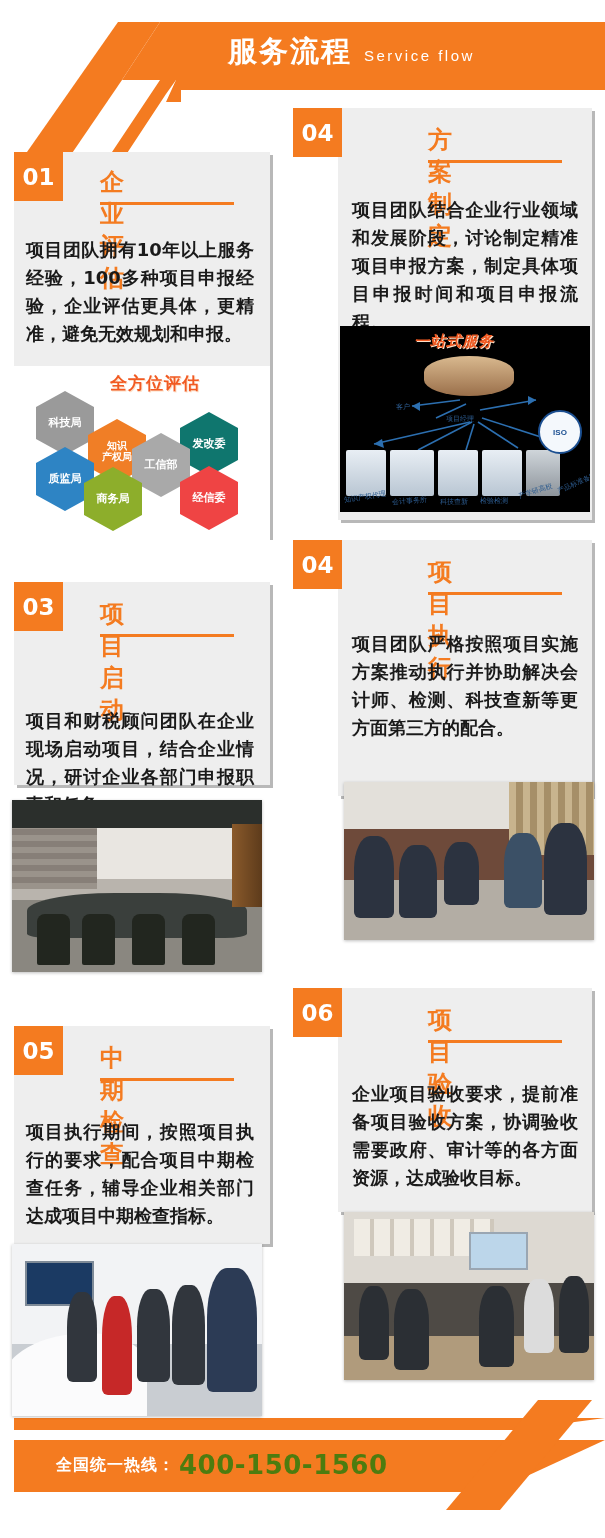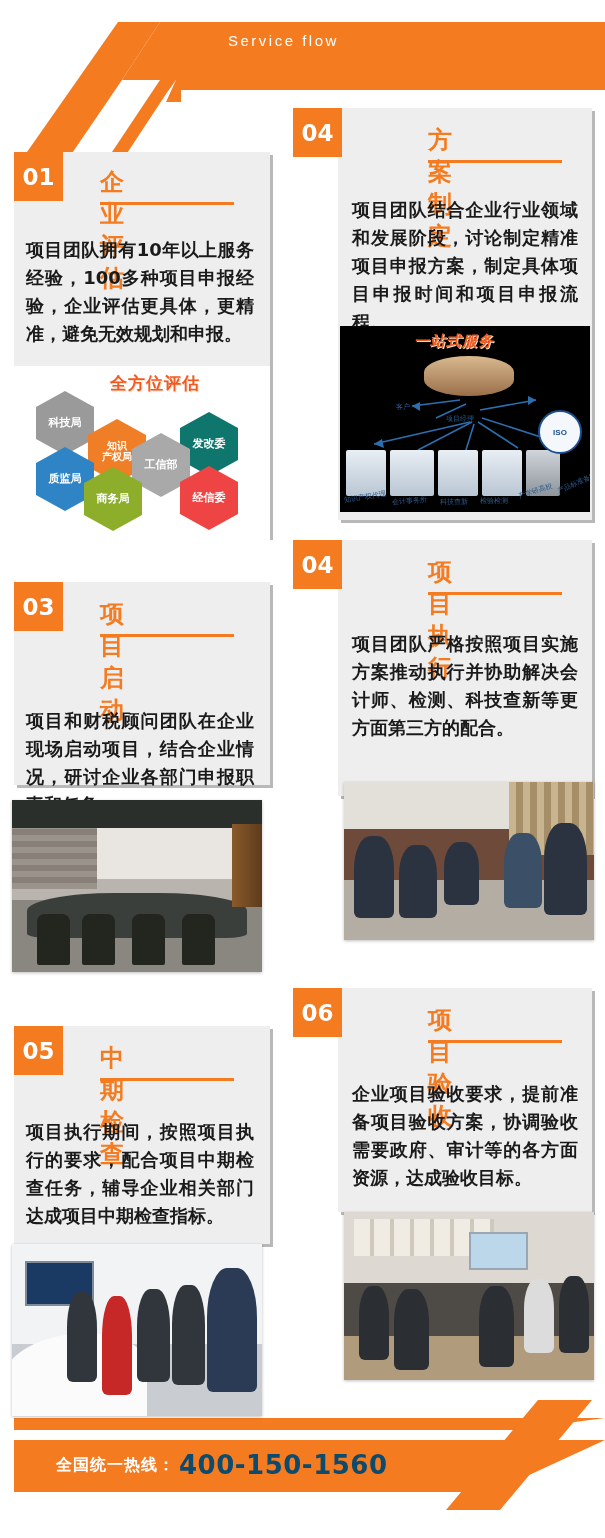--- a/index.html
+++ b/index.html
@@ -111,32 +111,33 @@
   .footer{position:absolute;left:0;top:1418px;width:605px;height:120px;}
   .ft-stripe{position:absolute;left:14px;top:0;width:591px;height:12px;
      background:#F47B20;clip-path:polygon(0 0,591px 0,500px 12px,0 12px);}
   .ft-band{position:absolute;left:14px;top:22px;width:591px;height:52px;
      background:#F47B20;clip-path:polygon(0 0,591px 0,478px 52px,0 52px);}
   .ft-wedge{position:absolute;left:380px;top:-18px;width:225px;height:110px;
      background:#F47B20;clip-path:polygon(212px 0,120px 110px,66px 110px,158px 0);}
   .ft-text{position:absolute;left:56px;top:32px;display:flex;align-items:center;gap:4px;z-index:5;}
   .ft-text .lab{font-size:16px;font-weight:bold;color:#ffffff;letter-spacing:1px;
      font-family:"DejaVu Sans","Liberation Sans",sans-serif;}
-  .ft-text .num{font-size:26px;font-weight:bold;color:#0c4a6e;letter-spacing:0.5px;
+  .ft-text .num{font-size:26px;font-weight:bold;color:#4d7c0f;letter-spacing:0.5px;
      font-family:"DejaVu Sans","Liberation Sans",sans-serif;}
 </style>
 </head>
 <body>
 
 <div class="header">
   <div class="hdr-wedge"></div>
   <div class="hdr-wedge2"></div>
   <div class="hdr-band"></div>
   <div class="hdr-band2"></div>
   <div class="hdr-title">
+    <span class="cn">服务流程</span>
     <span class="en">Service flow</span>
   </div>
 </div>
 
 <div class="card">
   <div class="panel" style="left:14px;top:152px;width:256px;height:385px;"></div>
   <div class="badge" style="left:14px;top:152px;">01</div>
   <div class="ctitle" style="left:100px;top:166px;">企业评估</div>
   <div class="crule" style="left:100px;top:202px;width:134px;"></div>
   <div class="cbody" style="left:26px;top:236px;width:228px;">项目团队拥有10年以上服务经验，100多种项目申报经验，企业评估更具体，更精准，避免无效规划和申报。</div>

